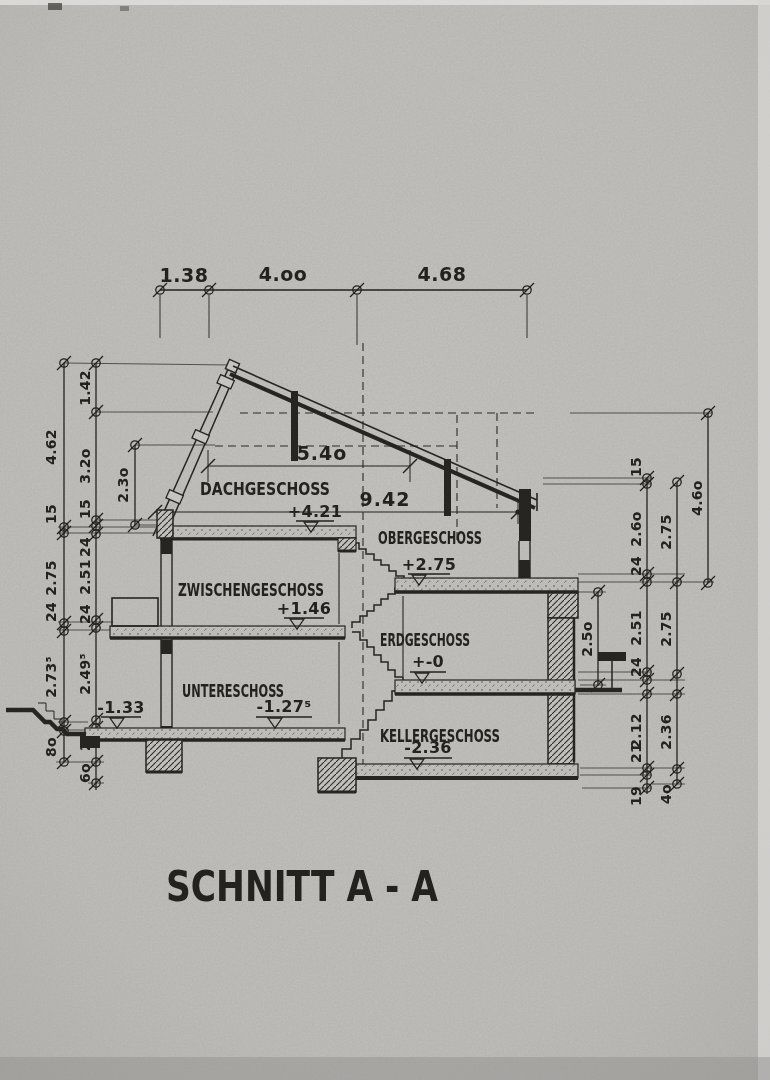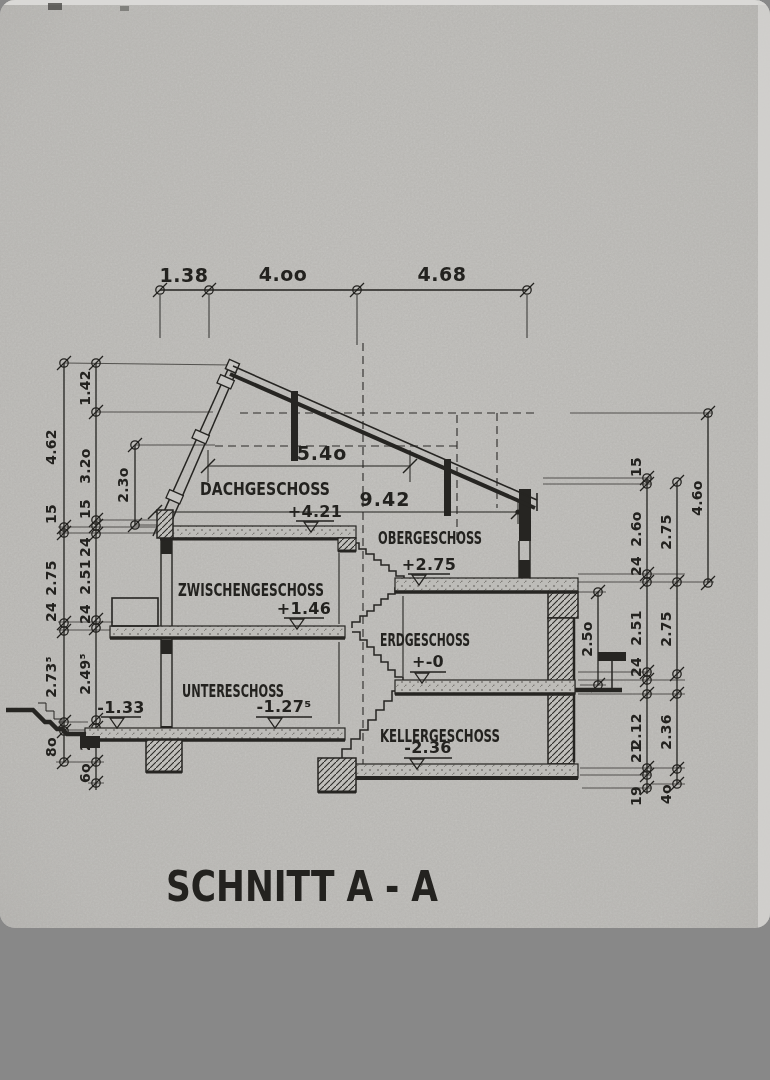--- a/index.html
+++ b/index.html
@@ -1,17 +1,17 @@
 <!DOCTYPE html>
 <html><head>
 <meta charset="utf-8">
 <style>
   html,body{margin:0;padding:0;background:#888;}
-  .page{position:relative;width:770px;height:928px;background:#a3a3a3;overflow:hidden;
-        font-family:"DejaVu Sans",sans-serif;border-radius:15px;}
+  .page{position:relative;width:770px;height:1080px;background:#a3a3a3;overflow:hidden;
+        font-family:"DejaVu Sans",sans-serif;}
   svg{position:absolute;left:0;top:0;}
   text{fill:#23221f;font-family:"DejaVu Sans","Liberation Sans",sans-serif;font-weight:bold;}
   .dimTop{font-size:19px;letter-spacing:.5px;}
   .dim{font-size:14px;letter-spacing:.2px;}
   .dimXL{font-size:19px;letter-spacing:1px;}
   .lvl{font-size:16px;letter-spacing:.3px;}
   .room{font-size:18px;}
   .title{font-size:42px;}
 </style>
 </head>

